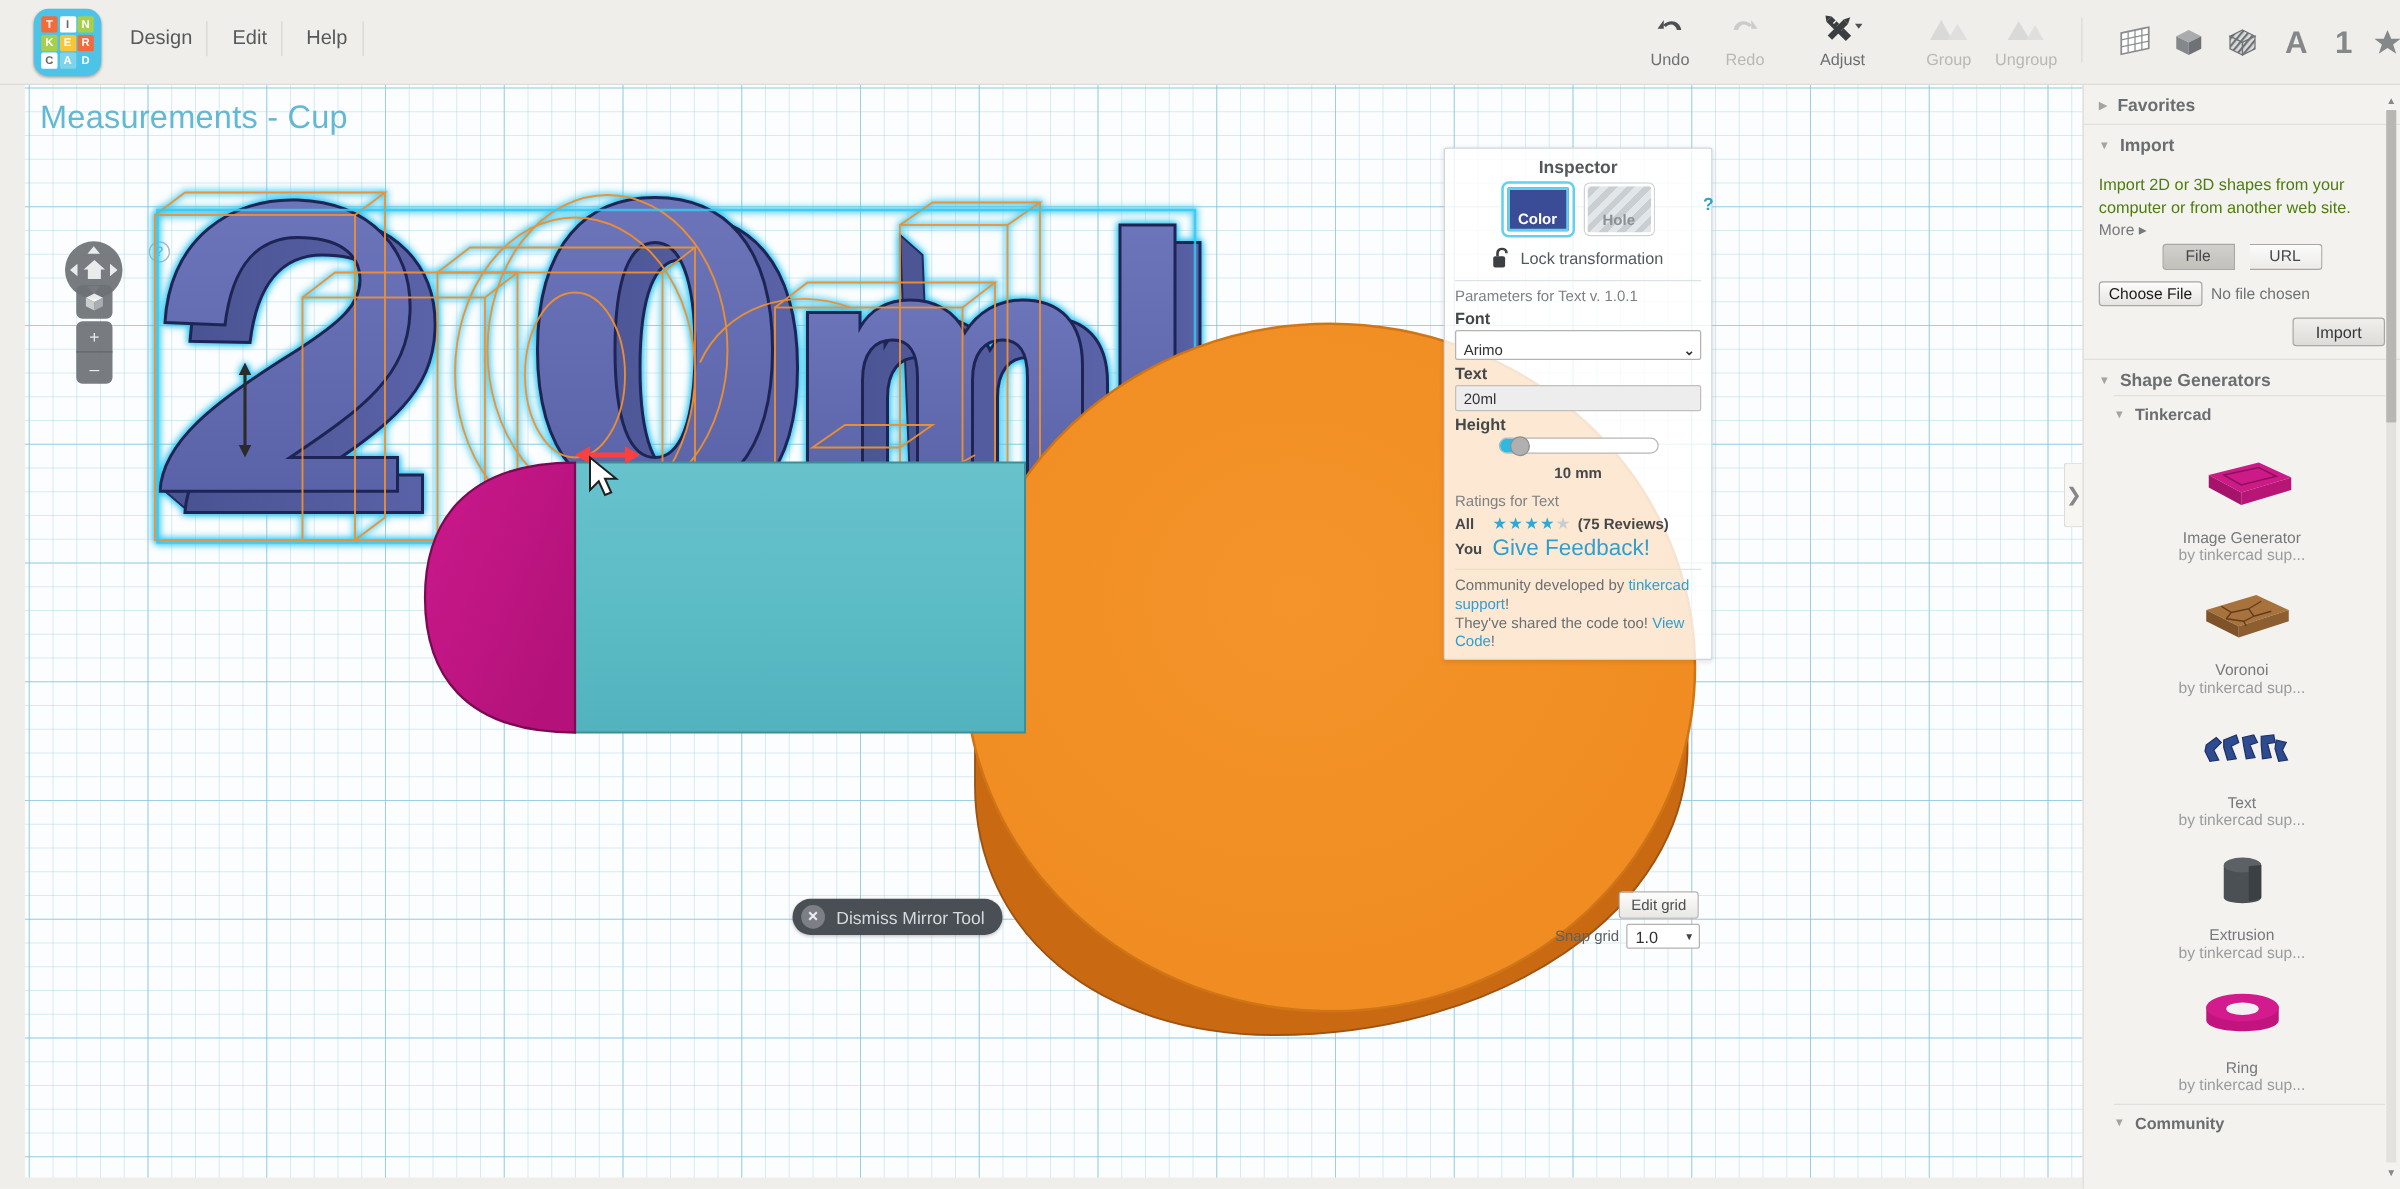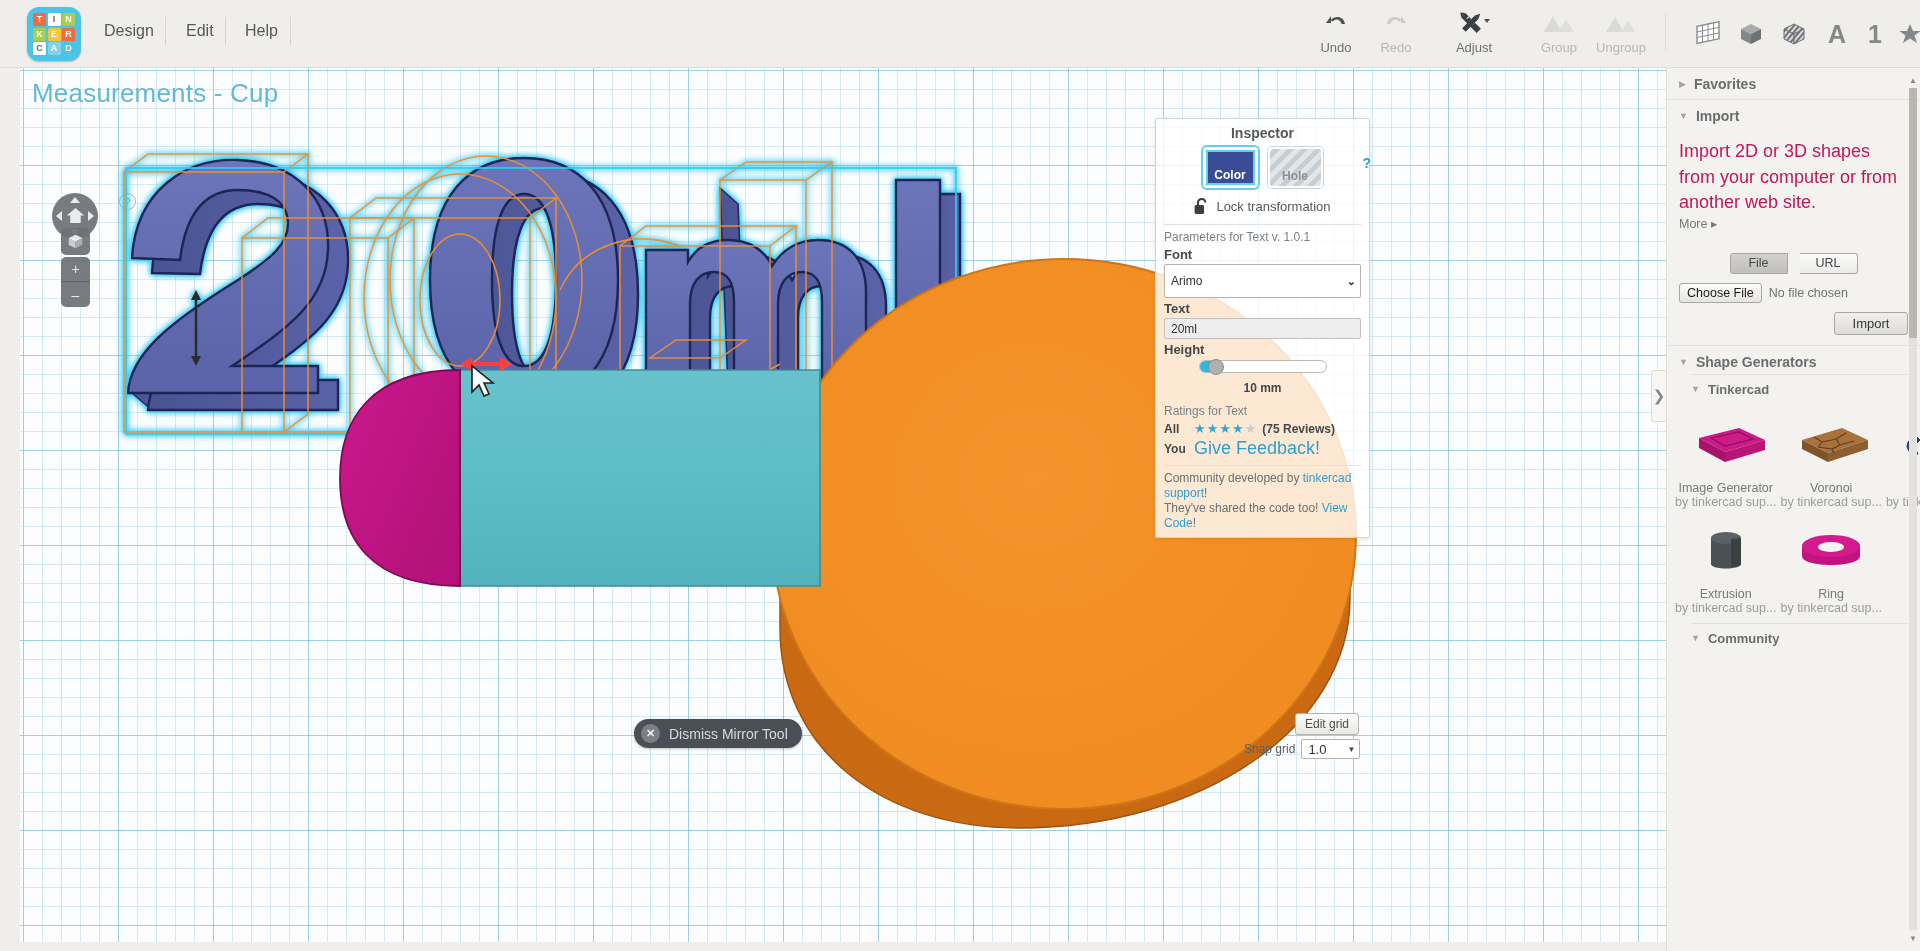--- a/index.html
+++ b/index.html
@@ -188,23 +188,23 @@
   }
   #lock-row {
     display:flex; align-items:center; justify-content:center; gap:7px;
     margin-top: 10px; font-size:13px; color:#54585a; cursor:pointer;
   }
   #insp-div { height:1px; background:#dfe2e4; margin:9px 8px 0; }
   .insp-params { padding: 5px 8px 0; }
   .param-note { font-size:12px; color:#7d8184; margin-bottom:3px; }
   .param-label { font-size:13px; font-weight:bold; color:#44484a; margin: 3px 0 2px; }
   #font-select {
-    width:100%; height:34px; font-size:12px; color:#2e3234;
+    width:100%; height:24px; font-size:12px; color:#2e3234;
     background:#fff; border:1px solid #b5b3af; border-radius:2px;
-    display:flex; align-items:center; justify-content:space-between;
+    display:flex; align-items:flex-end; justify-content:space-between;
     padding: 0 4px 0 6px; cursor:pointer;
   }
   #text-input {
     width:100%; height:21px; font-size:12px; color:#2e3234;
     background:#ededed; border:1px solid #c2c0bc; border-radius:2px;
     display:flex; align-items:center; padding-left:6px;
   }
   #height-row { display:flex; align-items:center; gap:8px; margin-top:3px;flex-direction:column; }
   #height-slider {
     position:relative; width:128px; height:13px;
@@ -256,24 +256,24 @@
   }
   .sb-section-hdr .tri { font-size:9px; color:#a5a39e; }
   .sb-section-hdr .stitle { font-size:14px; font-weight:bold; color:#6a6e70; }
   .sb-sub-hdr {
     display:flex; align-items:center; gap:8px;
     padding: 7px 10px 6px 24px; cursor:pointer;
   }
   .sb-sub-hdr .tri { font-size:9px; color:#a5a39e; }
   .sb-sub-hdr .stitle { font-size:13px; font-weight:bold; color:#6a6e70; }
   .sb-body { padding: 8px 12px 10px; }
-  .sb-desc { font-size:18px; color:#be185d; line-height:1.42; }
+  .sb-desc { font-size:13px; color:#4d7c0f; line-height:1.42; }
   .sb-more { font-size:12.5px; color:#76797b; cursor:pointer; }
   #import-toggle {
-    display:flex; justify-content:center; margin-top:22px;gap:12px;
+    display:flex; justify-content:center; margin-top:4px;gap:12px;
   }
   #import-toggle div {
     width:58px; height:21px; font-size:12.5px; color:#44484a;
     display:flex; align-items:center; justify-content:center;
     border:1px solid #a9a7a3; cursor:pointer;
   }
   #import-toggle .tg-on { background: linear-gradient(#d2d0cc,#c2c0bb); border-radius:3px 0 0 3px; }
   #import-toggle .tg-off { background: linear-gradient(#fbfbfa,#ecebe8); border-left:none; border-radius:0 3px 3px 0; }
   #file-row { display:flex; align-items:center; gap:7px; margin-top:9px; }
   #choose-file {
@@ -283,21 +283,21 @@
   }
   #file-status { font-size:12.5px; color:#6f7274; }
   #import-btn {
     margin: 9px 0 0 auto; width:74px; height:23px; font-size:13px; color:#34383a;
     background: linear-gradient(#f0efec,#dedcd8);
     border:1px solid #a9a7a3; border-radius:3px; cursor:pointer;
     display:flex; align-items:center; justify-content:center;
   }
   #sb-divline { height:1px; background:#e2e0dc; }
   .shape-grid {
-    display:grid; grid-template-columns: 1fr 1fr 1fr; gap: 4px 0;
+    display:grid; grid-template-columns: 1fr; gap: 4px 0;
     padding: 6px 6px 2px;
   }
   .shape-cell {
     display:flex; flex-direction:column; align-items:center; cursor:pointer;
     padding: 6px 2px 2px;
   }
   .shape-thumb {
     width: 96px; height: 62px; display:flex; align-items:center; justify-content:center;
   }
   .shape-name { font-size:12.5px; color:#76797b; margin-top:4px; text-align:center;

